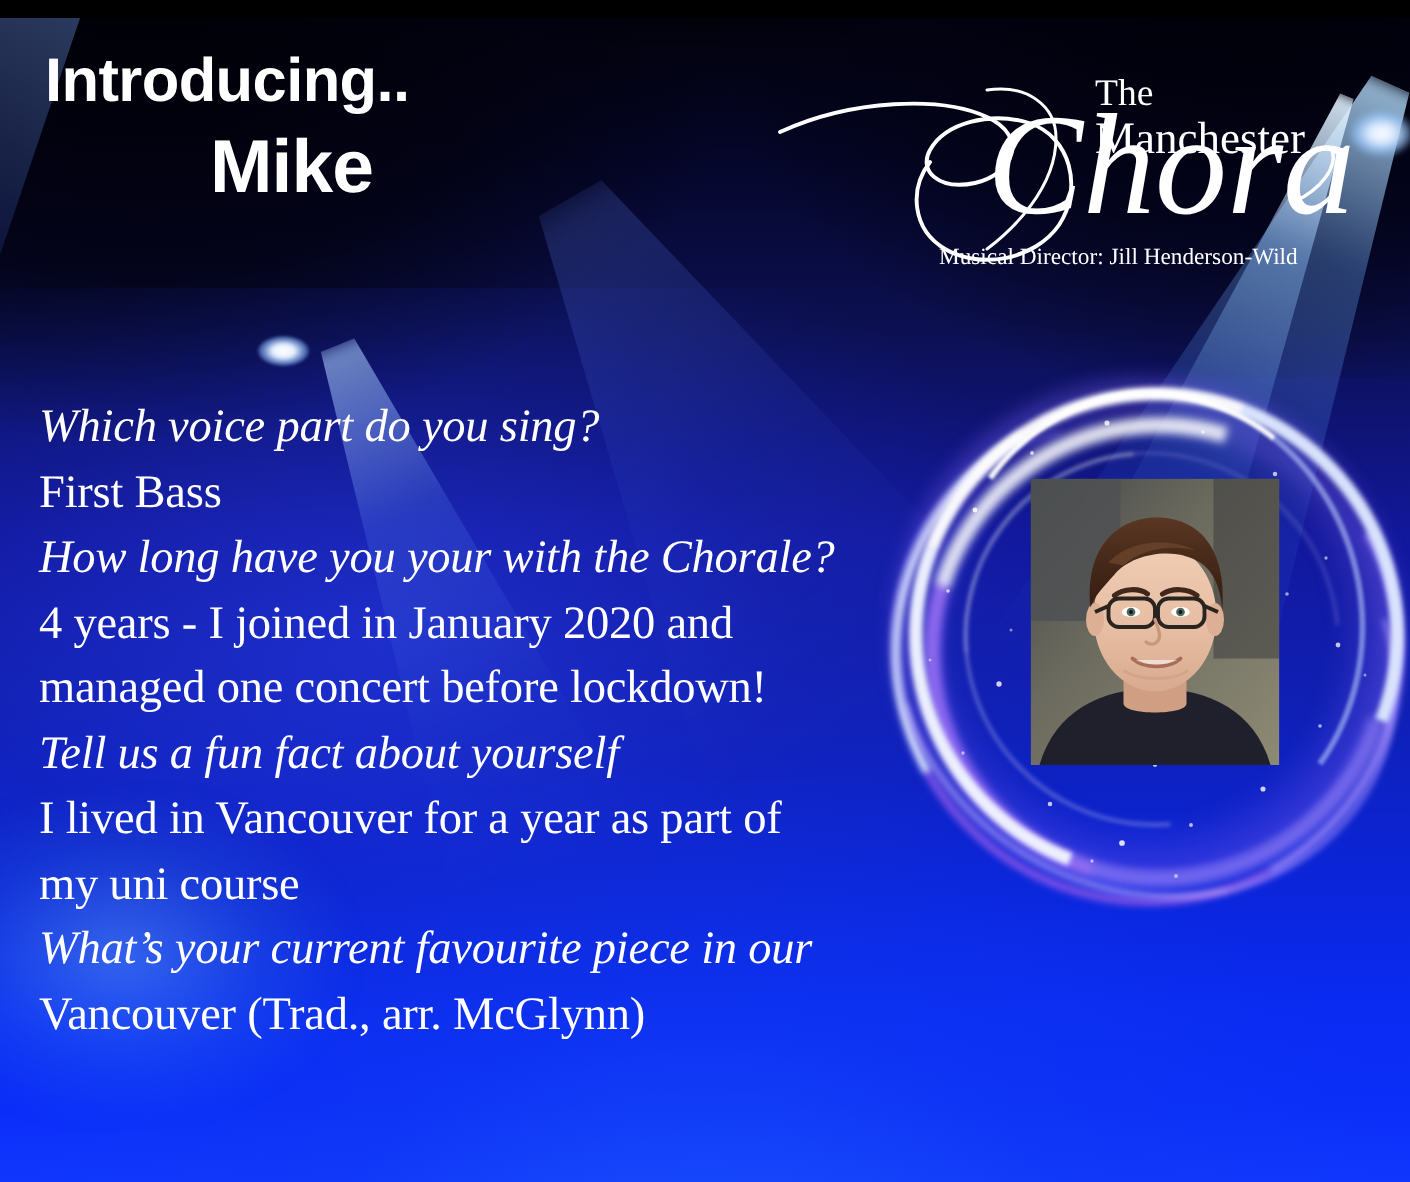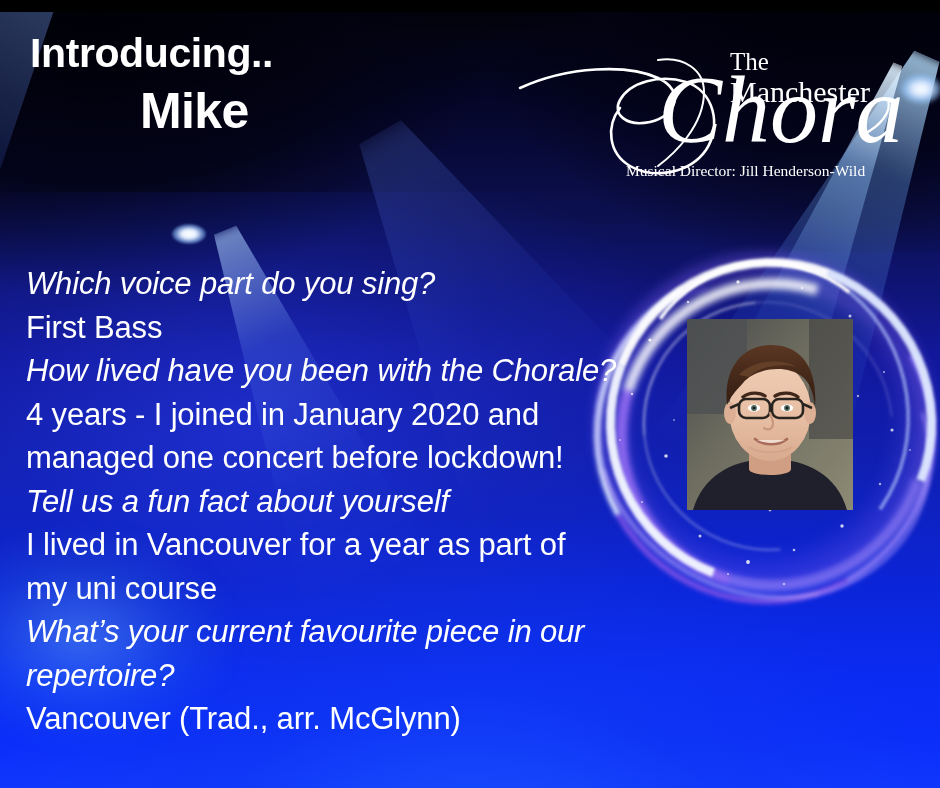--- a/index.html
+++ b/index.html
@@ -176,21 +176,21 @@
   .sparkles svg{display:block;}
 
   .portrait{
     position:absolute;left:99px;top:75px;width:166px;height:191px;
     overflow:hidden;z-index:6;
   }
   .portrait svg{display:block;width:166px;height:191px;}
 
   
   .body-text{
-    position:absolute;left:26px;top:250px;width:700px;z-index:28;
+    position:absolute;left:26px;top:250px;width:700px;z-index:28;font-family:Liberation Serif, serif;
   }
   .qa-line{
     color:#ffffff;
     font-size:31px;
     line-height:43.5px;
     white-space:nowrap;
     letter-spacing:-.15px;
   }
   .qa-line.q{font-style:italic;}
   .qa-line.a{font-style:normal;}
@@ -340,24 +340,23 @@
         <path d="M70,121 C78,125 90,125 98,121" fill="#ffffff" opacity=".55"></path>
 
         <path d="M62,128 C72,135 96,135 105,128" stroke="#cd9c81" stroke-width="2" fill="none" opacity=".6"></path>
       </svg>
     </div>
   </div>
 
   <div class="body-text">
     <div class="qa-line q">Which voice part do you sing?</div>
     <div class="qa-line a">First Bass</div>
-    <div class="qa-line q">How lived have you been with the Chorale?</div>
+    <div class="qa-line q">How long have you your with the Chorale?</div>
     <div class="qa-line a">4 years - I joined in January 2020 and</div>
     <div class="qa-line a">managed one concert before lockdown!</div>
     <div class="qa-line q">Tell us a fun fact about yourself</div>
     <div class="qa-line a">I lived in Vancouver for a year as part of</div>
     <div class="qa-line a">my uni course</div>
     <div class="qa-line q">What’s your current favourite piece in our</div>
-    <div class="qa-line q">repertoire?</div>
     <div class="qa-line a">Vancouver (Trad., arr. McGlynn)</div>
   </div>
 
 </div>
 
 </body></html>

